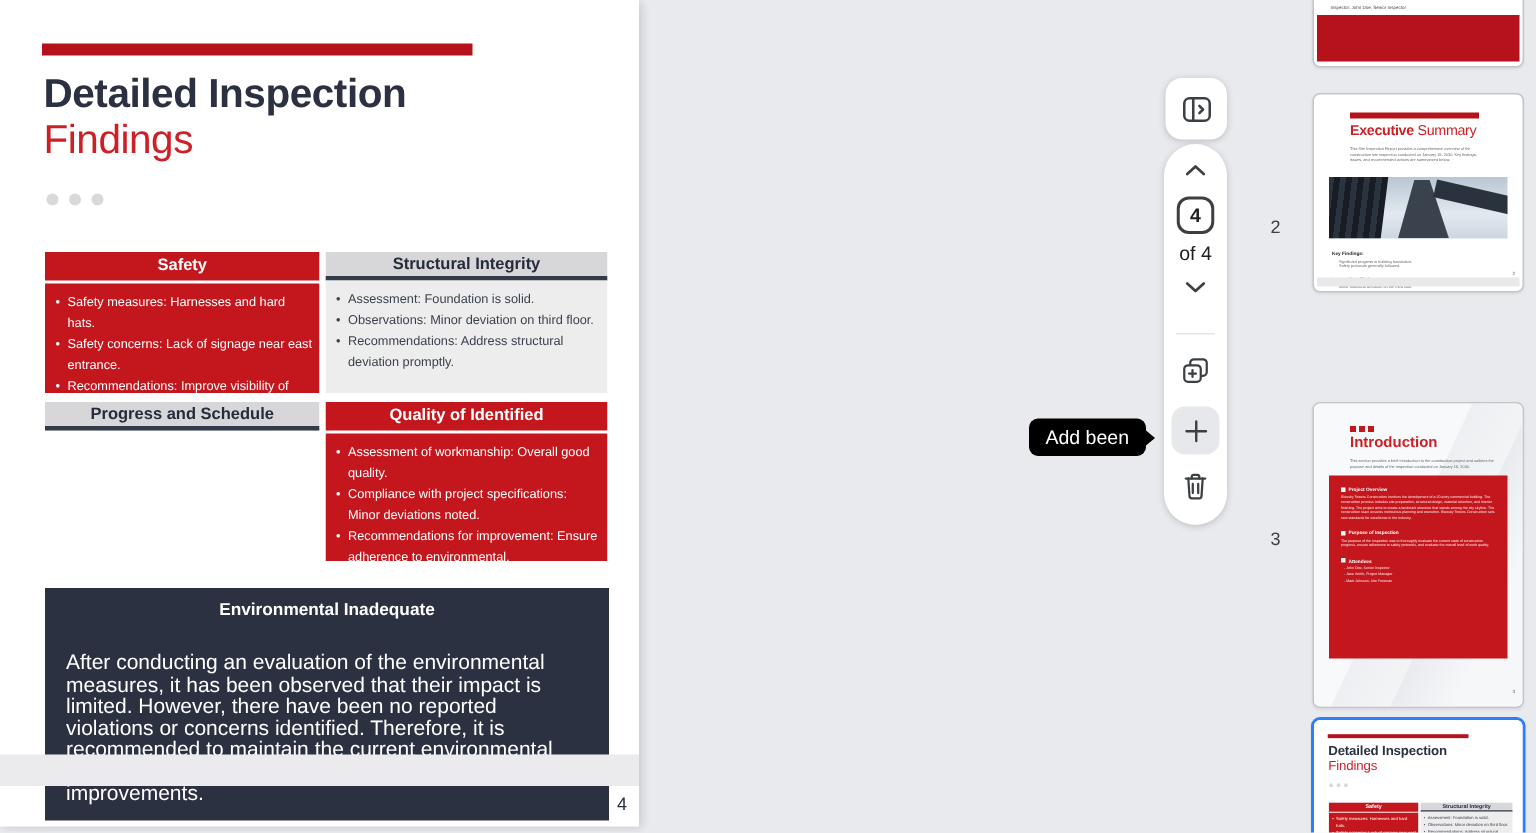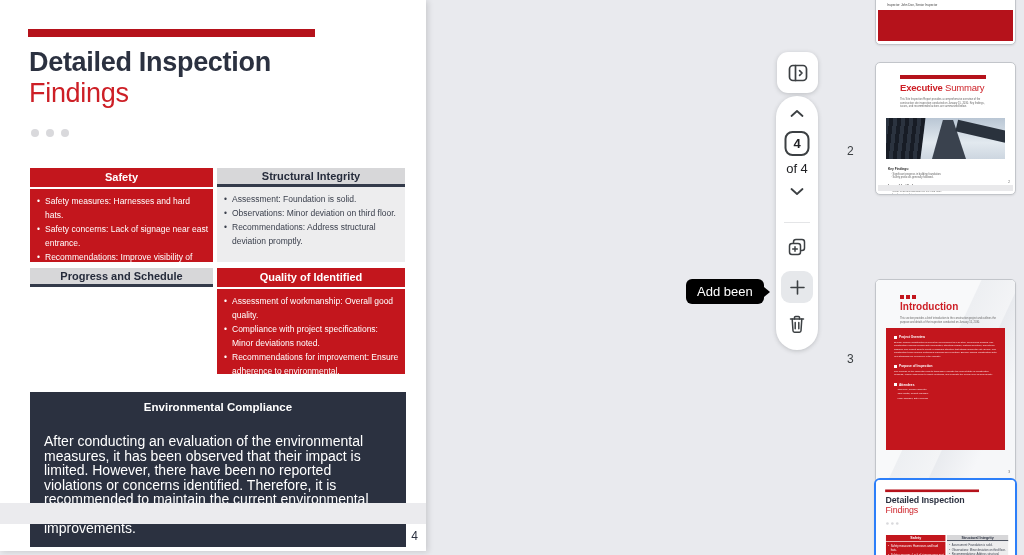--- a/index.html
+++ b/index.html
@@ -93,21 +93,21 @@
   .t2-deck{position:absolute;right:-9px;top:8px;width:58px;height:12px;background:#2a323d;
            transform:rotate(13deg);}
   .t2-sections{position:absolute;left:12px;top:100px;width:115px;}
   .t2-h{font-size:3.2px;font-weight:700;color:#222;margin:4px 0 1.5px;}
   .t2-li{font-size:2.6px;line-height:3.9px;color:#666;padding-left:3px;}
   .t2-li::before{content:"· ";}
   .t2-footer{position:absolute;left:2px;right:2px;bottom:3px;height:6px;background:#e9e9eb;}
   .t2-corner{position:absolute;right:5px;bottom:10px;font-size:3px;color:#555;}
 
   
-  .thumb3{top:279px;height:204px;}
+  .thumb3{top:268px;height:204px;}
   .t3-bg{position:absolute;inset:0;background:
          linear-gradient(115deg,#f8f9fa 45%,#edeff2 45.5%,#f3f4f6 62%,#e9ebef 62.5%,#f6f7f9 80%);}
   .t3-sq{position:absolute;left:24px;top:15px;display:flex;gap:2px;}
   .t3-sq i{width:4px;height:4px;background:#c3161d;}
   .t3-title{position:absolute;left:24px;top:21px;font-size:10px;font-weight:800;color:#cd1f26;}
   .t3-intro{position:absolute;left:24px;top:37px;width:96px;font-size:2.6px;line-height:3.6px;color:#666;}
   .t3-red{position:absolute;left:10px;top:48px;width:119px;height:122px;background:#c3161d;
           color:#fff;padding:5px 8px;box-sizing:border-box;}
   .t3-h{font-size:3.2px;font-weight:700;display:flex;align-items:center;gap:2px;margin-top:6px;}
   .t3-h:first-child{margin-top:2px;}
@@ -170,21 +170,21 @@
           <ul>
         <li>Assessment of workmanship: Overall good quality.</li>
         <li>Compliance with project specifications: Minor deviations noted.</li>
         <li>Recommendations for improvement: Ensure adherence to environmental.</li>
       </ul>
         </div>
     </div>
   </div>
 
   <div class="env-box">
-    <div class="env-title">Environmental Compliance</div>
+    <div class="env-title">Environmental Inadequate</div>
     <div class="env-body">After conducting an evaluation of the environmental measures, it has been observed that their impact is limited. However, there have been no reported violations or concerns identified. Therefore, it is recommended to maintain the current environmental practices for now in order to ensure environmental improvements.</div>
   </div>
 
   <div class="footer-strip"></div>
   <div class="doc-pagenum">4</div>
 </div>
 
 <div class="tb-top-btn">
   <span>
     <svg width="22" height="22" viewBox="0 0 22 22" fill="none" stroke="#3c4043" stroke-width="1.7" stroke-linecap="round" stroke-linejoin="round">

